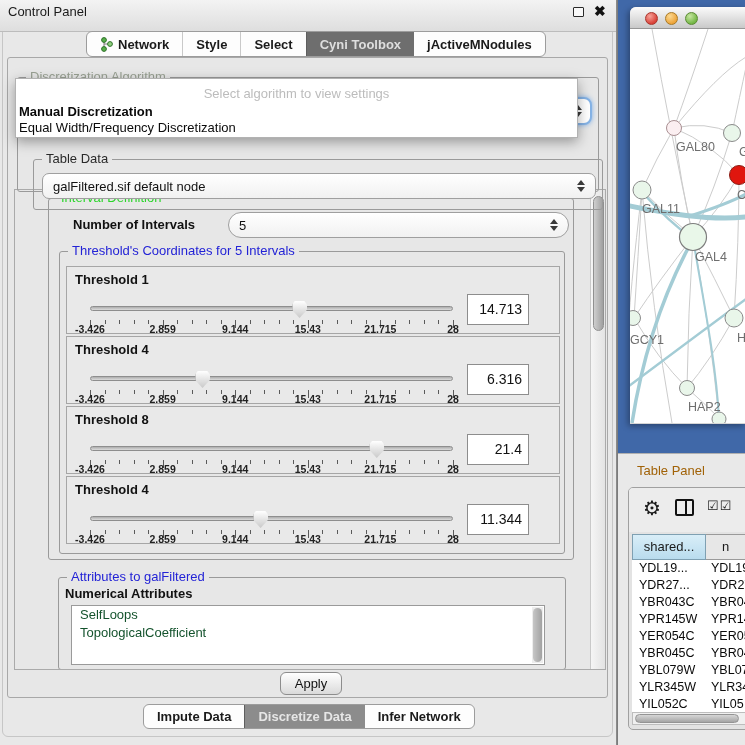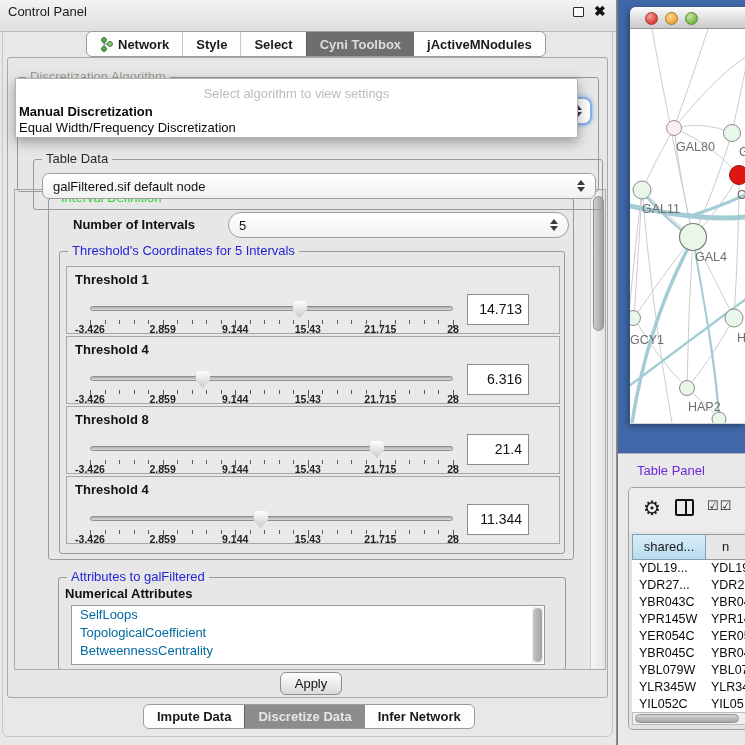--- a/index.html
+++ b/index.html
@@ -72,40 +72,40 @@
   .ticks{position:absolute;left:23px;top:53px;width:363px;height:8px;}
   .tick{position:absolute;top:0;width:1px;height:4px;background:#5a5a5a;}
   .tick.major{height:8px;}
   .tick-labels{position:absolute;left:23px;top:56px;width:363px;height:12px;}
   .tick-label{position:absolute;top:0;transform:translateX(-50%);font-size:10.5px;font-weight:bold;color:#222;white-space:nowrap;}
   .thr-value{position:absolute;left:400px;top:27px;width:62px;height:31px;background:#fff;border:1px solid #8d8d8d;font-size:14px;color:#111;text-align:right;line-height:29px;padding-right:6px;}
 
   #attr-group{left:43px;top:387px;width:508px;height:93px;}
   #attr-heading{position:absolute;left:6px;top:8px;font-size:13px;font-weight:bold;color:#111;}
   #attr-list{position:absolute;left:12px;top:27px;width:474px;height:60px;background:#fff;border:1px solid #9a9a9a;overflow:hidden;}
-  #attr-list .item{font-size:13px;color:#0369a1;line-height:18px;padding-left:8px;white-space:nowrap;}
+  #attr-list .item{font-size:13px;color:#14532d;line-height:18px;padding-left:8px;white-space:nowrap;}
   #attr-list .lscroll{position:absolute;right:1px;top:1px;width:11px;height:56px;background:#ededed;}
   #attr-list .lthumb{position:absolute;right:1px;top:1px;width:9px;height:54px;border-radius:5px;background:linear-gradient(90deg,#c6c6c6,#a2a2a2);}
 
   #apply-btn{position:absolute;left:272px;top:614px;width:62px;height:23px;background:linear-gradient(#ffffff,#dadada);border:1px solid #8d8d8d;border-radius:6px;font-size:13px;color:#111;text-align:center;line-height:21px;}
 
   #bottom-tabs{left:143px;top:704px;height:25px;}
   
   #right-col{position:absolute;left:617px;top:0;width:128px;height:745px;background:#e9e9e9;border-left:1px solid #7c7c7c;}
   #desktop{position:absolute;left:0;top:0;width:128px;height:453px;background:#4068a8;}
   #net-window{position:absolute;left:12px;top:7px;width:116px;height:417px;border-radius:6px 0 0 0;background:#d5d5d5;box-shadow:-2px 2px 6px rgba(0,0,0,.35);}
   #net-titlebar{position:absolute;left:0;top:0;width:100%;height:22px;border-radius:6px 0 0 0;background:linear-gradient(#fbfbfb,#c9c9c9);border-bottom:1px solid #979797;}
   .light{position:absolute;top:5px;width:13px;height:13px;border-radius:50%;}
   #light-red{left:15px;background:radial-gradient(circle at 35% 30%,#f6a39a,#d94238 70%);border:1px solid #a8352c;}
   #light-yellow{left:35px;background:radial-gradient(circle at 35% 30%,#fbd992,#eda43a 70%);border:1px solid #a87a26;}
   #light-green{left:55px;background:radial-gradient(circle at 35% 30%,#c7e6a2,#74b746 70%);border:1px solid #5a8a33;}
   #net-canvas{position:absolute;left:0;top:22px;width:116px;height:394px;background:#fff;overflow:hidden;}
 
   #table-strip{position:absolute;left:0;top:453px;width:128px;height:34px;background:#e9e9e9;border-top:1px solid #b0b0b0;}
-  #table-strip .title{position:absolute;left:19px;top:9px;font-size:13px;color:#6d28d9;}
+  #table-strip .title{position:absolute;left:19px;top:9px;font-size:13px;color:#a16207;}
   #table-widget{position:absolute;left:10px;top:487px;width:118px;height:243px;background:#e3e3e3;border:1px solid #a0a0a0;border-radius:5px 0 0 5px;overflow:hidden;}
   #tw-toolbar{position:absolute;left:0;top:0;width:100%;height:44px;background:#ececec;}
   #gear-ico{position:absolute;left:14px;top:8px;font-size:20px;color:#1a1a1a;}
   #cols-ico{position:absolute;left:46px;top:11px;width:19px;height:17px;border:2px solid #111;border-radius:2px;}
   #cols-ico i{position:absolute;left:50%;top:0;width:2px;height:100%;background:#111;}
   #checks-ico{position:absolute;left:78px;top:10px;font-size:13px;color:#222;letter-spacing:1px;}
   #thead{position:absolute;left:3px;top:46px;width:115px;height:26px;display:flex;}
   #thead .hc1{width:74px;background:linear-gradient(#d9eef8,#b9dcee);border:1px solid #7fa0b2;font-size:13px;color:#1a1a1a;text-align:center;line-height:24px;overflow:hidden;white-space:nowrap;}
   #thead .hc2{flex:1;background:#e7e7e7;border-top:1px solid #9a9a9a;border-bottom:1px solid #9a9a9a;font-size:13px;color:#1a1a1a;padding-left:16px;line-height:24px;overflow:hidden;white-space:nowrap;}
   #tbody{position:absolute;left:3px;top:72px;width:115px;height:152px;background:#fff;overflow:hidden;}
@@ -379,21 +379,20 @@
               </div>
             </div>
         </div>
 
         <div id="attr-group" class="group">
           <span class="group-title t-blue">Attributes to galFiltered</span>
           <span id="attr-heading">Numerical Attributes</span>
           <div id="attr-list">
             <div class="item">SelfLoops</div>
             <div class="item">TopologicalCoefficient</div>
-            <div class="item">BetweennessCentrality</div>
             <div class="lscroll">
                 <div class="lthumb"></div>
               </div>
           </div>
         </div>
 
         <div class="vscroll">
           <div class="vthumb"></div>
         </div>
       </div>

